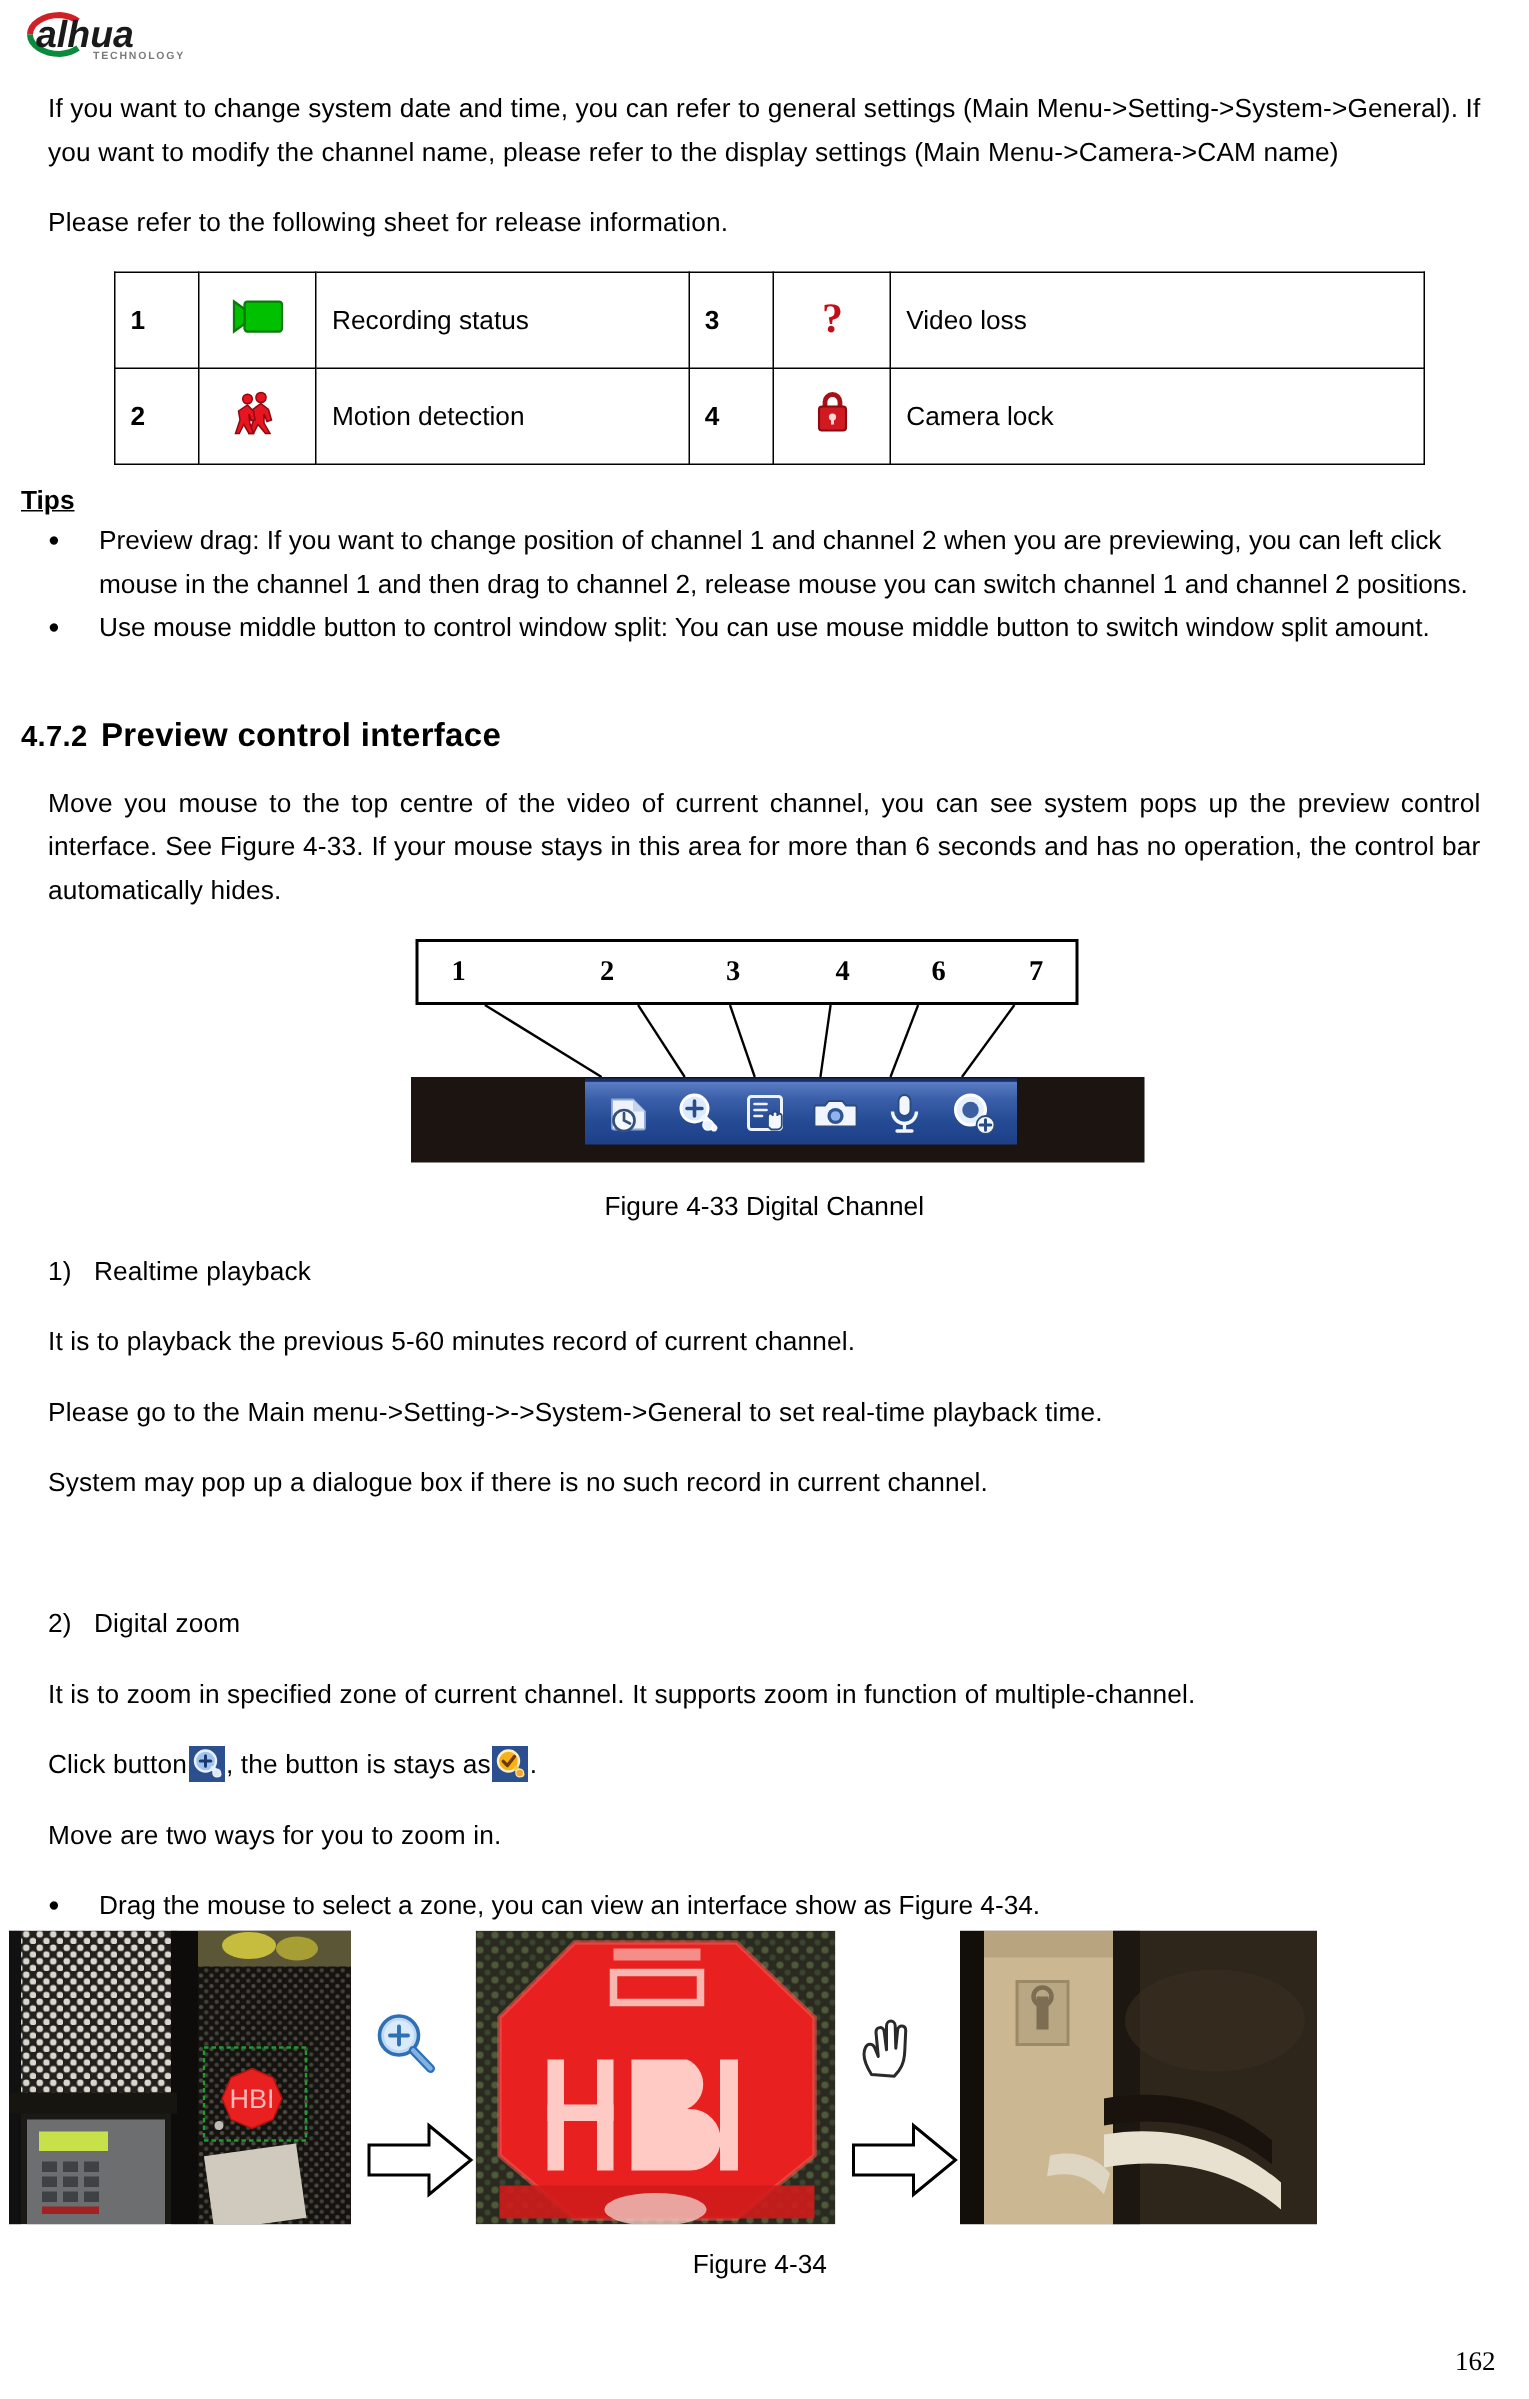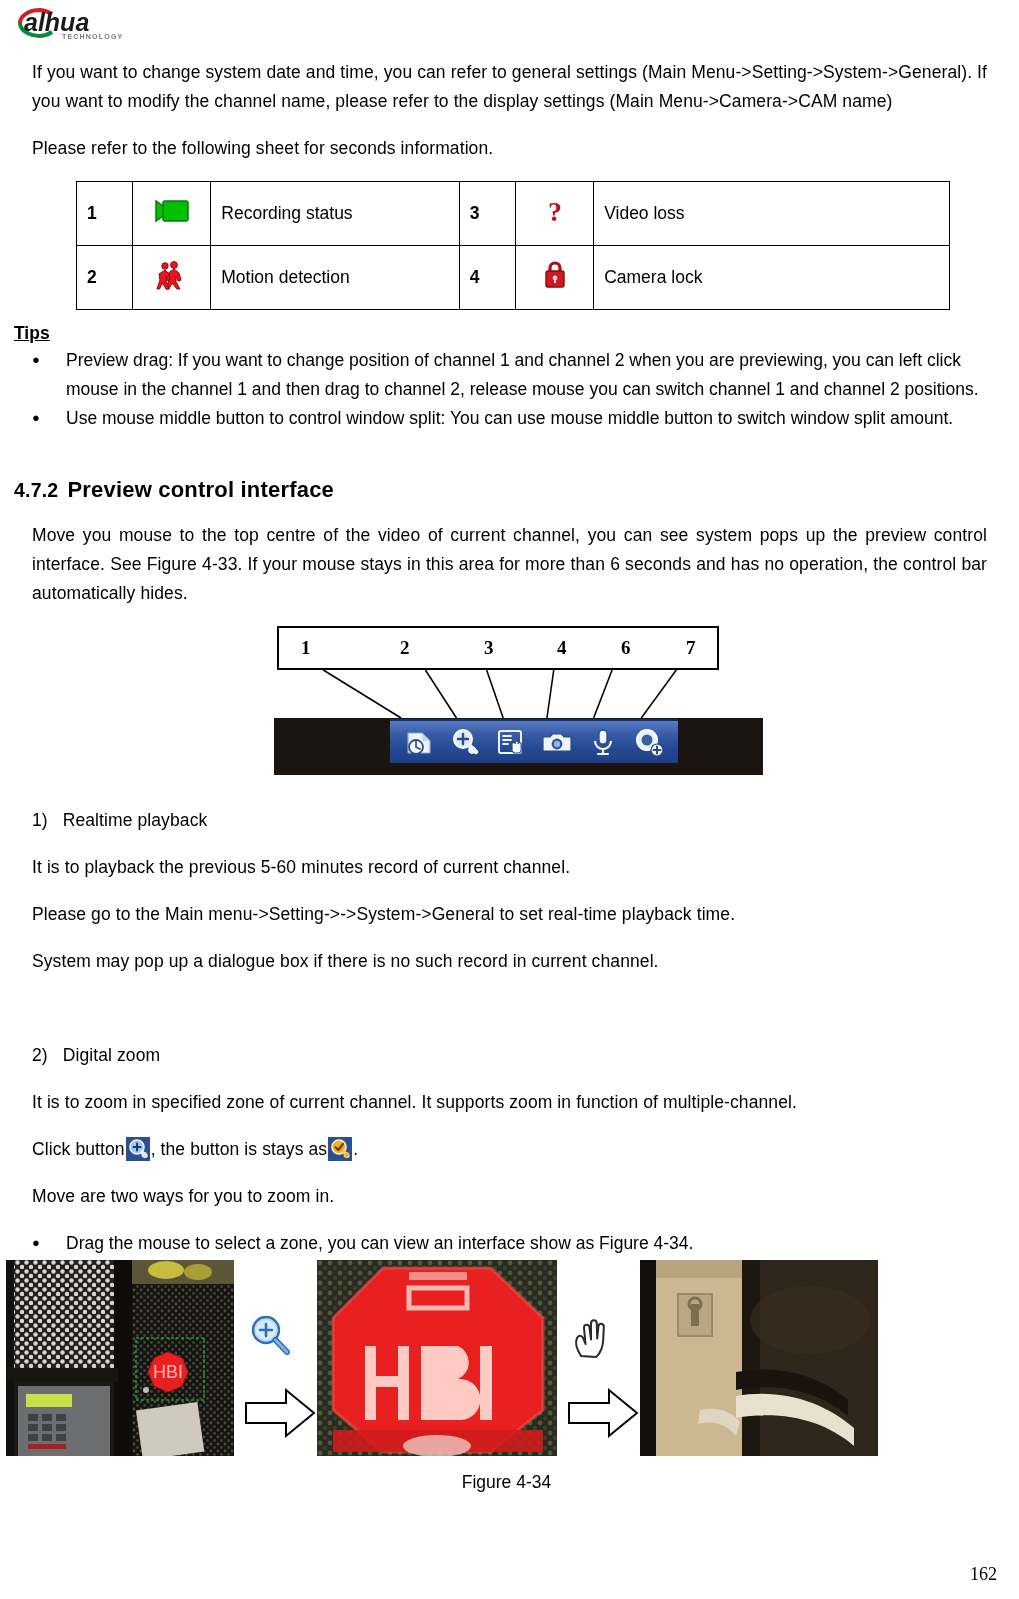--- a/index.html
+++ b/index.html
@@ -163,21 +163,21 @@
       <svg width="150" height="38" viewBox="0 0 150 38">
         <path d="M6 19 a20 13 0 0 1 20-13 a20 13 0 0 1 12 4" fill="none" stroke="#cf2027" stroke-width="4"></path>
         <path d="M6 19 a20 13 0 0 0 20 13 a20 13 0 0 0 12 -4" fill="none" stroke="#0a8a3c" stroke-width="4"></path>
         <text x="10" y="27" font-family="'Liberation Sans',sans-serif" font-size="25" font-weight="bold" font-style="italic" fill="#1a1a1a">alhua</text>
         <text x="48" y="35" font-family="'Liberation Sans',sans-serif" font-size="7" font-weight="bold" fill="#7a7a7a" letter-spacing="1.2">TECHNOLOGY</text>
       </svg>
     </div>
   </div>
 
   <p class="para">If you want to change system date and time, you can refer to general settings (Main Menu-&gt;Setting-&gt;System-&gt;General). If you want to modify the channel name, please refer to the display settings (Main Menu-&gt;Camera-&gt;CAM name)</p>
-  <p class="para nojust">Please refer to the following sheet for seconds information.</p>
+  <p class="para nojust">Please refer to the following sheet for release information.</p>
 
   <table class="legend">
     <tbody>
       <tr>
         <td class="num">1</td>
         <td class="ico">
           <svg width="42" height="26" viewBox="0 0 42 26">
             <rect x="12" y="3" width="25" height="20" rx="2" fill="#00c000" stroke="#0a7a0a" stroke-width="1.5"></rect>
             <path d="M12 8 L5 3 L5 23 L12 18 Z" fill="#00c000" stroke="#0a7a0a" stroke-width="1.5"></path>
           </svg>
@@ -294,20 +294,21 @@
         <svg width="34" height="34" viewBox="0 0 34 34">
           <circle cx="15" cy="15" r="10" fill="#e7f0ff" stroke="#fff" stroke-width="2"></circle>
           <circle cx="15" cy="15" r="5.5" fill="#3b5fa0"></circle>
           <circle cx="25" cy="25" r="6" fill="#f2f7ff" stroke="#2b4b80" stroke-width="1.2"></circle>
           <path d="M25 21.5 v7 M21.5 25 h7" stroke="#2b4b80" stroke-width="2" stroke-linecap="round"></path>
         </svg>
       </span>
     </div>
   </div>
 
+  <div class="fig-cap">Figure 4-33 Digital Channel</div>
 
   <p class="para nojust">
     <span>1)</span>&nbsp;&nbsp;&nbsp;<span>Realtime playback</span>
   </p>
   <p class="para nojust">It is to playback the previous 5-60 minutes record of current channel.</p>
   <p class="para nojust">Please go to the Main menu-&gt;Setting-&gt;-&gt;System-&gt;General to set real-time playback time.</p>
   <p class="para nojust">System may pop up a dialogue box if there is no such record in current channel.</p>
 
   <div style="height:29px"></div>
 

